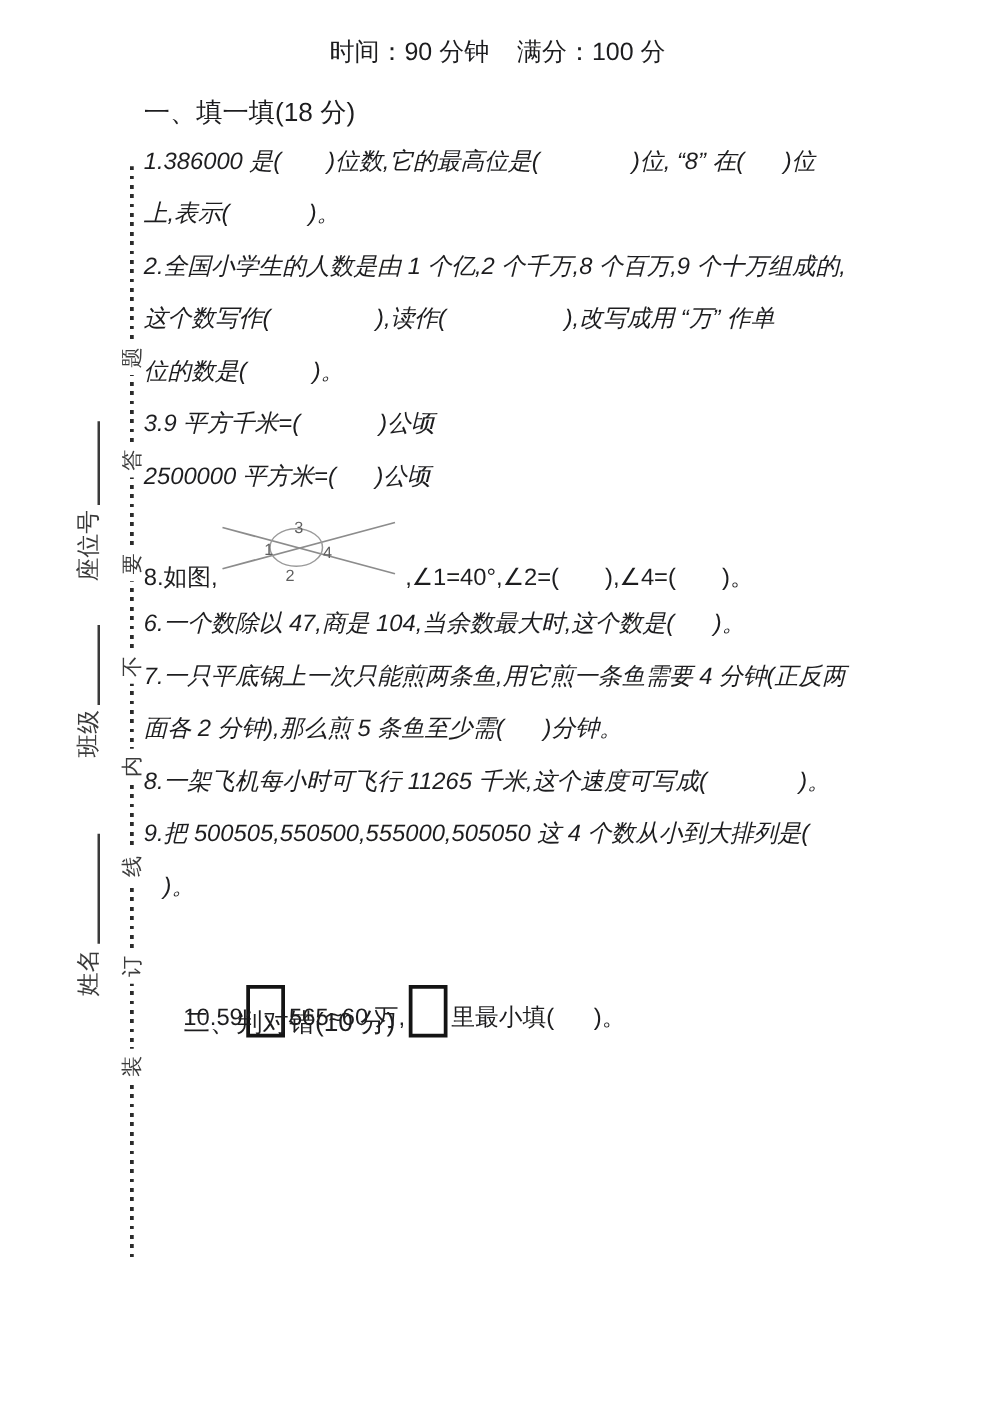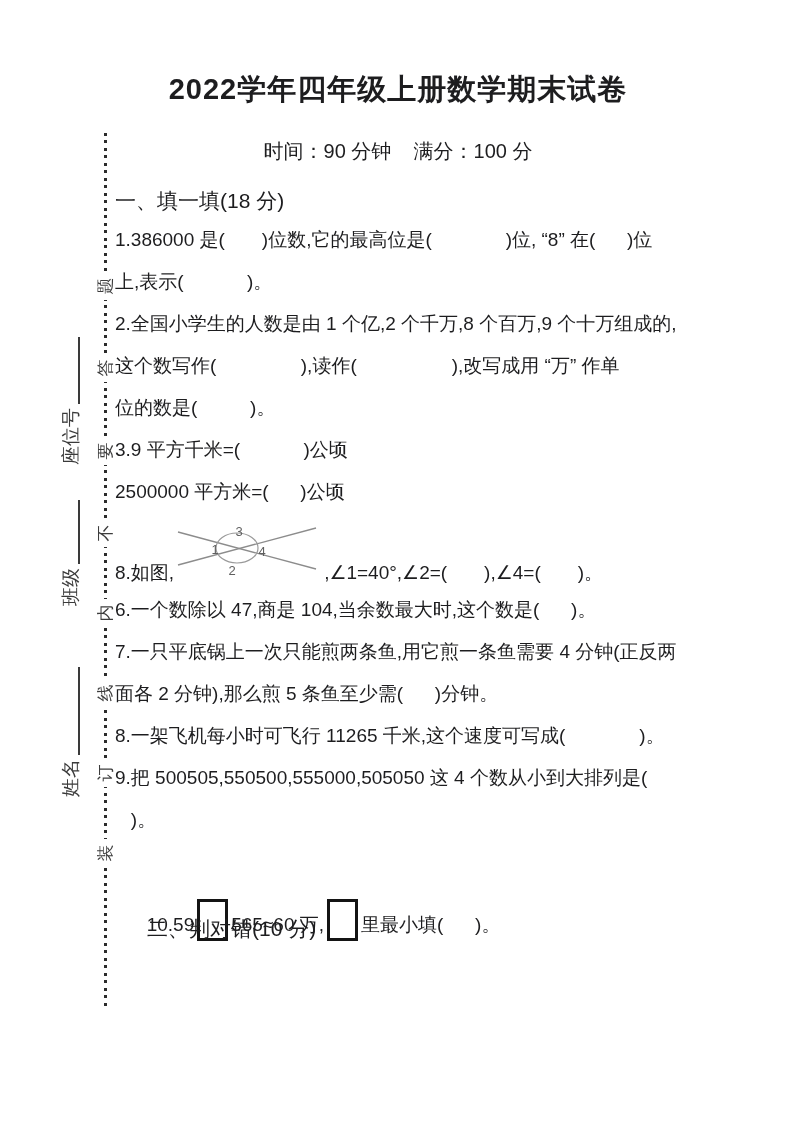--- a/index.html
+++ b/index.html
@@ -24,21 +24,21 @@
     position:absolute;left:58px;height:26px;display:flex;align-items:flex-end;
     transform:rotate(-90deg);transform-origin:0 0;
     font-size:19px;color:#3a3a3a;white-space:pre;
   }
   .side-label .ul{flex:1 1 auto;border-bottom:2px solid #3a3a3a;margin:0 0 4px 4px;min-width:58px;}
   
   .content{position:absolute;left:115px;top:0;width:566px;}
   .title{margin-top:70px;font-size:29px;font-weight:bold;text-align:center;letter-spacing:1px;white-space:pre;}
   .info{margin-top:28px;font-size:20px;text-align:center;white-space:pre;}
   .h{margin-top:18px;font-size:21px;font-weight:normal;line-height:36px;white-space:pre;}
-  .line{font-size:19px;line-height:42px;white-space:pre;}
+  .line{font-size:19px;line-height:42px;white-space:pre;font-style:italic;}
   
   .q5row{height:76px;display:flex;align-items:flex-end;white-space:pre;}
   .q5row .txt{font-size:19px;line-height:32px;white-space:pre;}
   .q5row svg{margin:0 6px 8px 2px;flex:0 0 auto;}
   .figlbl{font-size:13px;fill:#5f5f5f;font-family:"Liberation Sans",sans-serif;}
   
   .q10row{height:56px;line-height:56px;font-size:19px;white-space:pre;}
   .q10row .box{
     display:inline-block;width:25px;height:36px;border:3px solid #141414;
     vertical-align:-10px;margin:0 3px;background:#fff;
@@ -68,21 +68,20 @@
     <span>座位号</span><span class="ul"></span>
   </div>
   <div class="side-label" style="top:606px;width:106px">
     <span>班级</span><span class="ul"></span>
   </div>
   <div class="side-label" style="top:797px;width:130px">
     <span>姓名</span><span class="ul"></span>
   </div>
 
   <div class="content">
-    <div class="title">2022学年四年级上册数学期末试卷</div>
     <div class="info">时间：90 分钟    满分：100 分</div>
     <div class="h">一、填一填(18 分)</div>
 
     <div class="line">1.386000 是(       )位数,它的最高位是(              )位, “8” 在(      )位</div>
     <div class="line">上,表示(            )。</div>
     <div class="line">2.全国小学生的人数是由 1 个亿,2 个千万,8 个百万,9 个十万组成的,</div>
     <div class="line">这个数写作(                ),读作(                  ),改写成用 “万” 作单</div>
     <div class="line">位的数是(          )。</div>
     <div class="line">3.9 平方千米=(            )公顷</div>
     <div class="line">2500000 平方米=(      )公顷</div>

